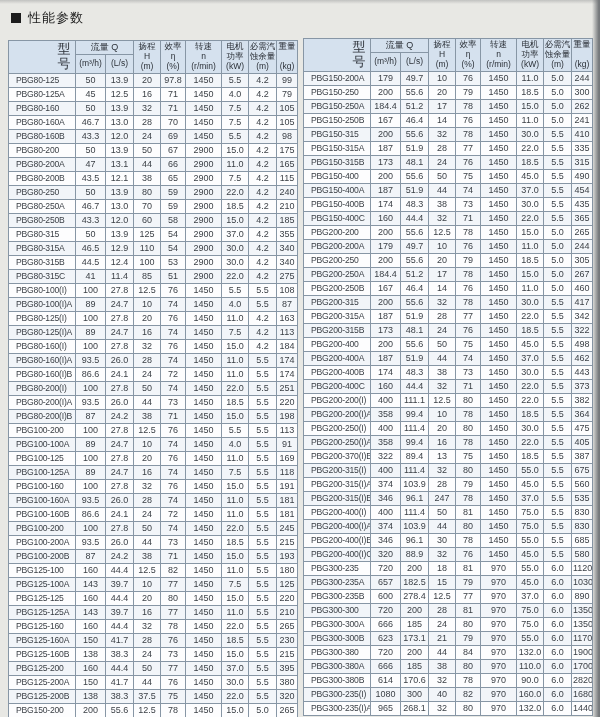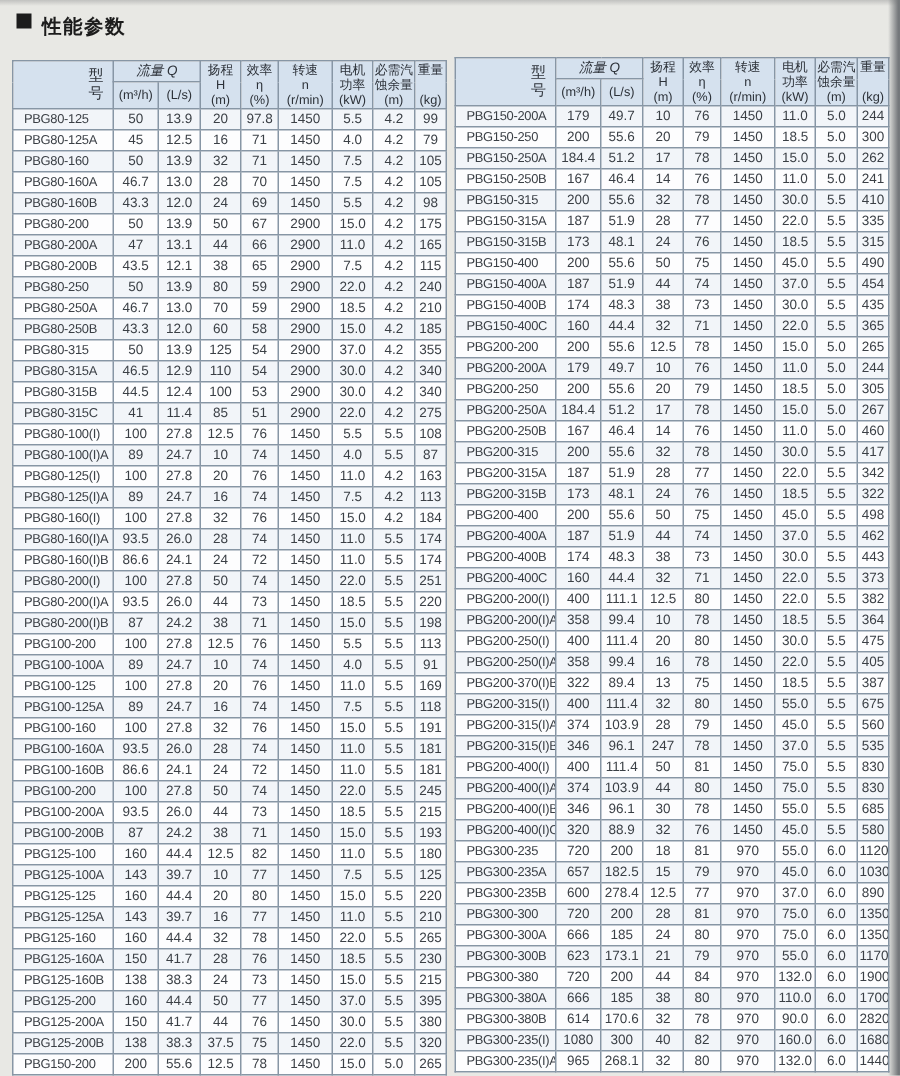--- a/index.html
+++ b/index.html
@@ -15,22 +15,22 @@
     background: linear-gradient(to right, rgba(106,110,114,0), #75787b 85%);
     z-index: 5;
   }
   .page-edge-top {
     position: absolute; top: 0; left: 0; width: 100%; height: 4px;
     background: linear-gradient(to bottom, rgba(120,122,124,0.35), rgba(120,122,124,0));
     z-index: 5;
   }
   .section-title {
     position: absolute; top: 9px; left: 11px;
-    display: flex; align-items: flex-start;
-    font-size: 13px; font-weight: bold; color: #1c1c1c;
+    display: flex; align-items: center;
+    font-size: 13px; font-weight: normal; color: #1c1c1c;
     letter-spacing: 1px;
   }
   .bullet {
     display: inline-block; width: 10px; height: 10px;
     background: #1c1c1c; margin-right: 7px;
   }
   table.spec {
     position: absolute;
     border-collapse: collapse;
     table-layout: fixed;
@@ -49,22 +49,22 @@
     background: #d5e1ee;
     font-weight: normal;
     color: #2c3138;
     font-size: 8.5px;
     line-height: 1.15;
     text-align: center;
     white-space: pre-line;
     vertical-align: middle;
     padding: 1px 0;
   }
-  table.spec thead th.flow-top { height: 14px; font-size: 9px; font-style: italic; }
-  table.spec thead th.model-h { font-size: 10px; letter-spacing: 2px; padding-left: 46px; }
+  table.spec thead th.flow-top { height: 14px; font-size: 9px; }
+  table.spec thead th.model-h { font-size: 13px; letter-spacing: 2px; padding-left: 46px; }
   table.spec tbody td {
     height: 13.6px;
     font-size: 9px;
     color: #3a3f45;
     text-align: center;
     line-height: 13px;
     padding: 0 1px;
   }
   table.spec tbody td.model {
     text-align: left;

